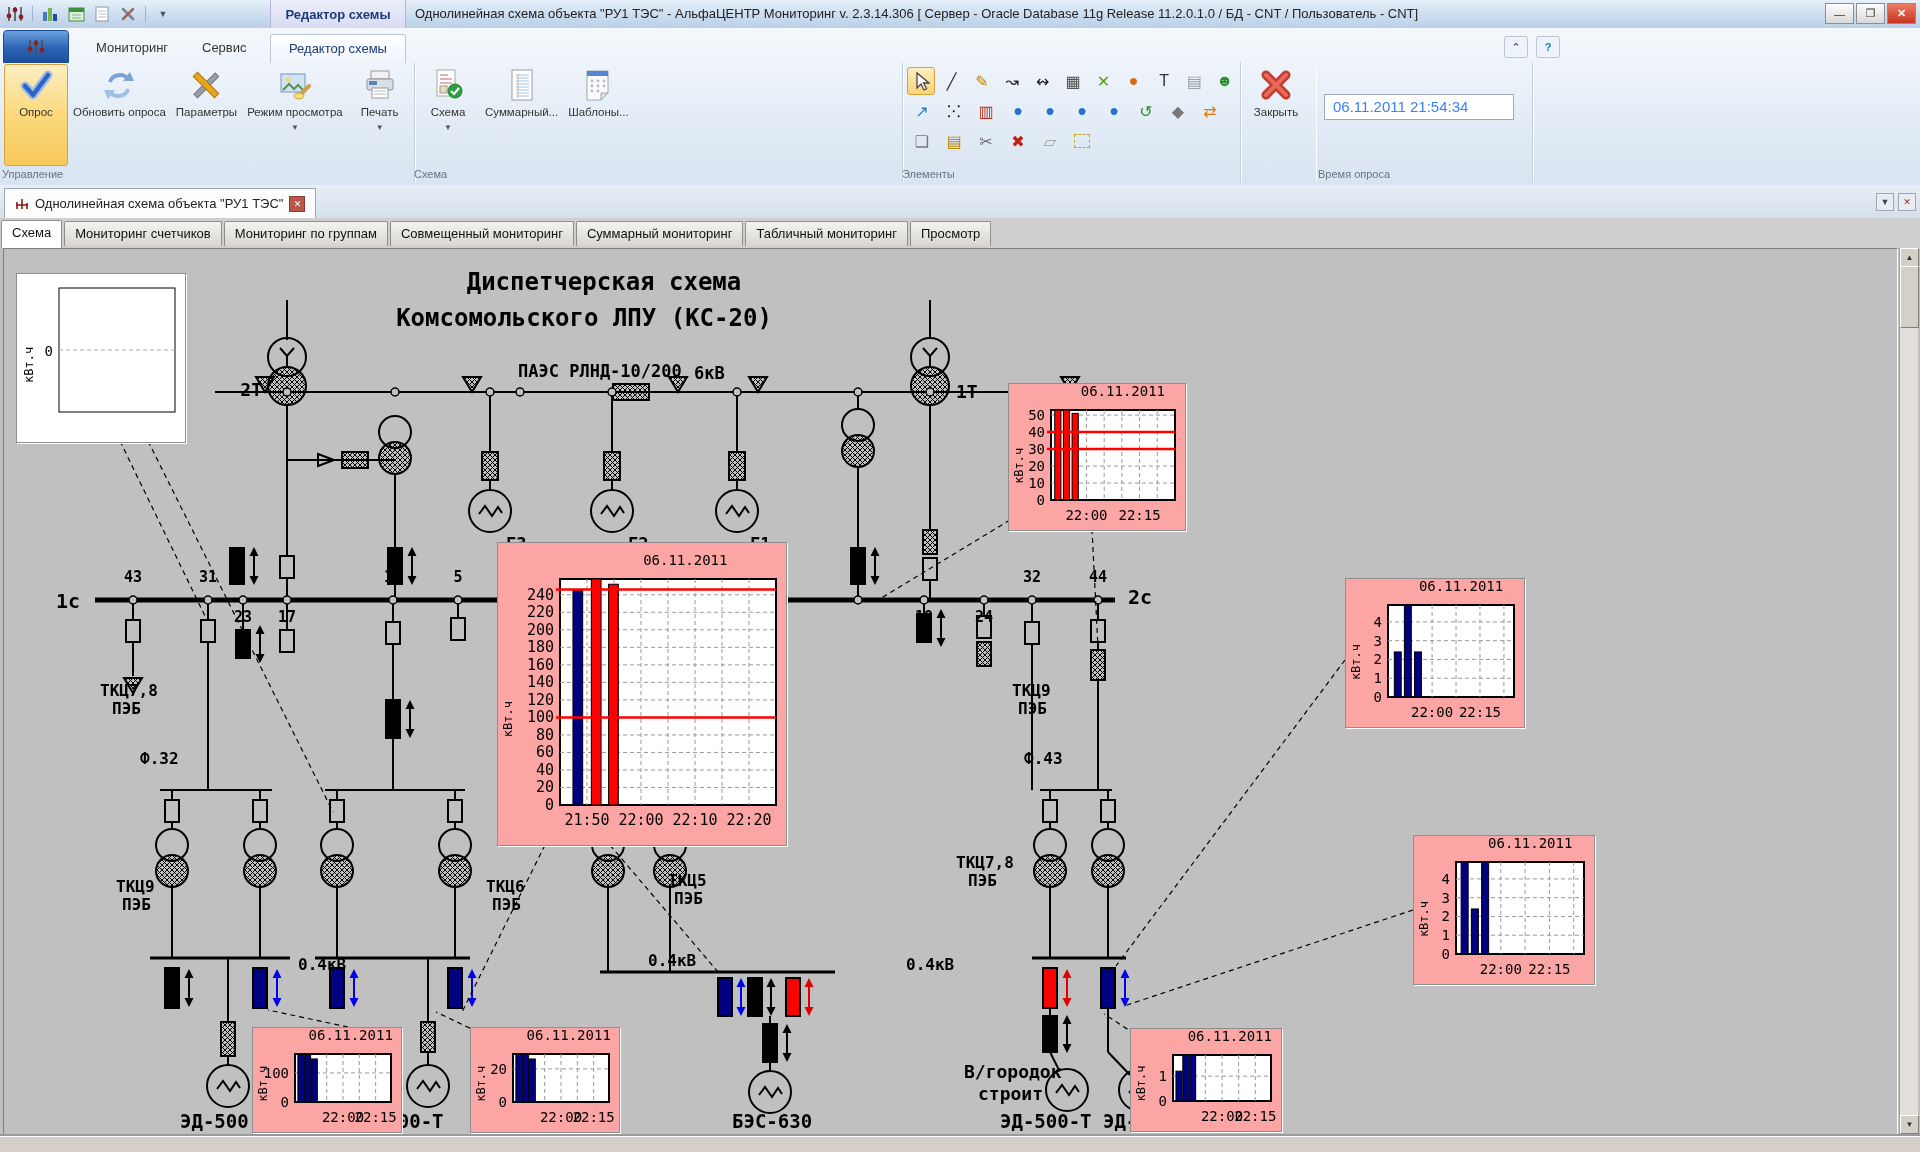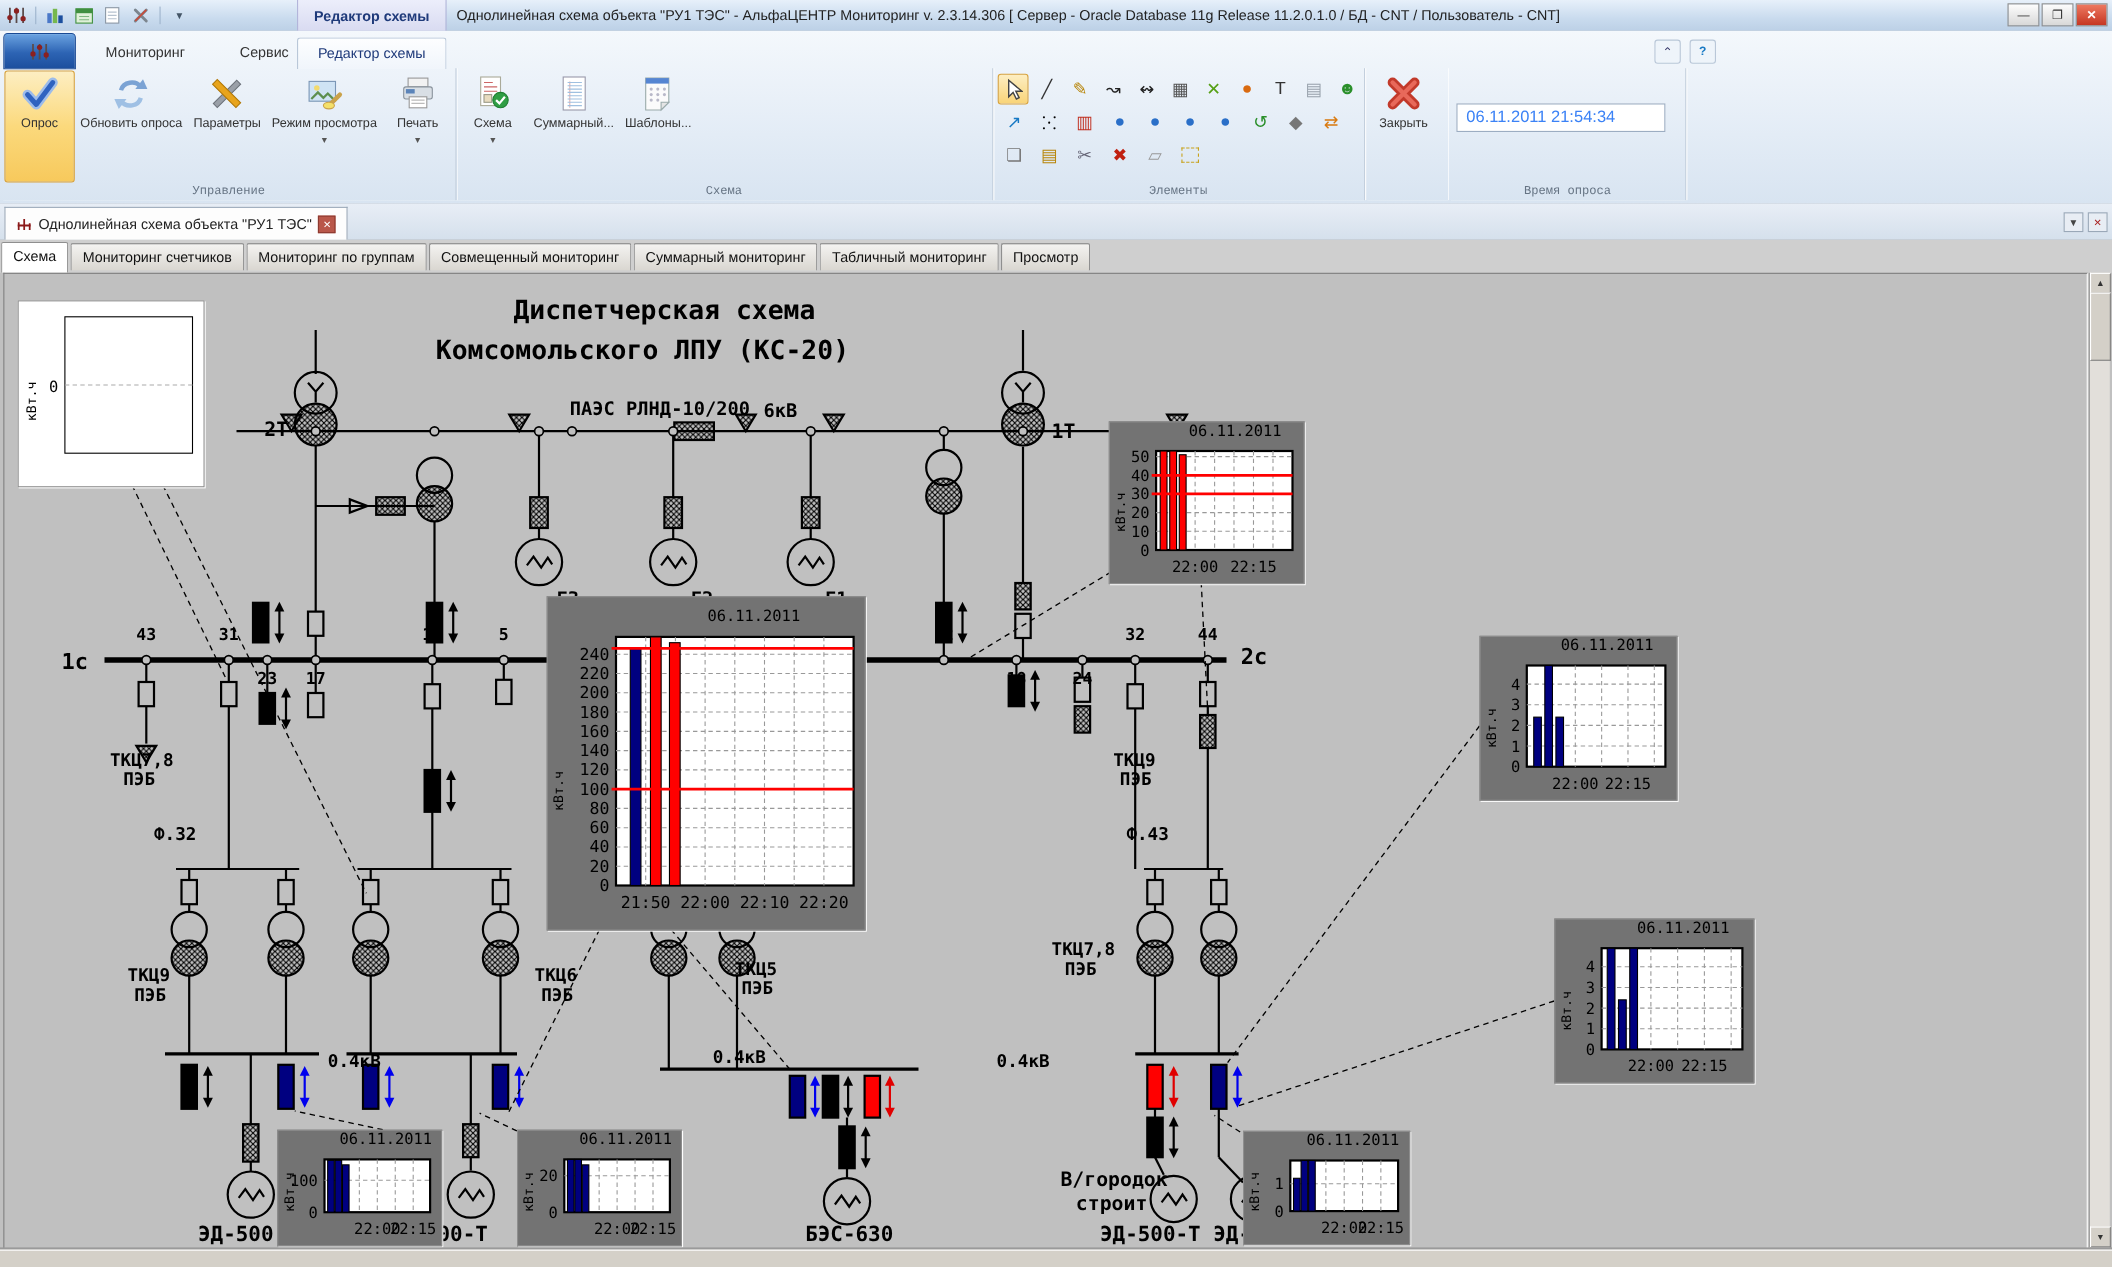--- a/index.html
+++ b/index.html
@@ -26,21 +26,21 @@
   #appbtn{position:absolute;left:3px;top:2px;width:64px;height:31px;border-radius:4px 4px 0 0;
     background:linear-gradient(#6aa2e0,#2d64b4 55%,#1c4f9e);border:1px solid #1a4a94;
     display:flex;align-items:center;justify-content:center;}
   .rtab{position:absolute;top:6px;height:28px;line-height:28px;padding:0 18px;font-size:13px;color:#333;}
   .rtab.active{background:linear-gradient(#fdfeff,#f0f5fb);border:1px solid #b9c7d8;border-bottom:none;
     border-radius:3px 3px 0 0;color:#1f3a7a;}
   #ribbonhelp{position:absolute;right:360px;top:8px;display:flex;gap:8px;}
   .rhbtn{width:22px;height:20px;border:1px solid #b9c7d8;border-radius:3px;background:#eef4fa;
     display:flex;align-items:center;justify-content:center;font-size:11px;color:#336;}
   .rgroup{position:absolute;top:34px;height:120px;border-right:1px solid #c3cfdd;box-shadow:1px 0 0 #fff;}
-  .rgrouplabel{position:absolute;left:0;right:0;bottom:2px;text-align:center;font-size:11px;color:#667484;font-family:Liberation Mono, monospace;}
+  .rgrouplabel{position:absolute;left:0;right:0;bottom:2px;text-align:left;font-size:11px;color:#667484;}
   .rbuttons{display:flex;align-items:flex-start;padding:2px 2px;}
   .rbtn{display:flex;flex-direction:column;align-items:center;justify-content:flex-start;
     min-width:54px;height:94px;padding:3px 4px;border:1px solid transparent;border-radius:3px;
     font-size:11.5px;color:#333;text-align:right;line-height:13px;}
   .rbtn .ric{width:34px;height:34px;margin-bottom:4px;}
   .rbtn.selected{background:linear-gradient(#fdeec2,#fbd97c 50%,#f7c95c);border-color:#d9a23a;}
   .drop{font-size:8px;color:#555;margin-top:2px;}
   #toolgrid{position:absolute;left:906px;top:38px;width:334px;}
   .trow{display:flex;height:30px;align-items:center;}
   .tool{width:28px;height:26px;margin:1px;display:flex;align-items:center;justify-content:center;
@@ -74,21 +74,21 @@
   
   #vscroll{position:absolute;right:2px;top:248px;width:18px;height:886px;background:#e2dfda;border-left:1px solid #a0a0a0;}
   .sbtn{position:absolute;left:0;width:17px;height:17px;background:#d4d0c8;border:1px solid;
     border-color:#fff #808080 #808080 #fff;font-size:8px;display:flex;align-items:center;justify-content:center;color:#333;}
   #sthumb{position:absolute;left:0;top:18px;width:17px;height:60px;background:#d4d0c8;border:1px solid;
     border-color:#fff #808080 #808080 #fff;}
   
   #statusbar{position:absolute;left:0;top:1136px;width:1920px;height:16px;background:#d4d0c8;
     border-top:1px solid #fff;box-shadow:0 -2px 0 #9a9a9a;}
   
-  .chart-panel{position:absolute;background:#737373;border:1px solid #8e8e8e;box-shadow:1px 1px 0 #fff;}
+  .chart-panel{position:absolute;background:#fca5a5;border:1px solid #8e8e8e;box-shadow:1px 1px 0 #fff;}
   .chart-panel svg text{font-family:"DejaVu Sans Mono",monospace;fill:#000;}
 </style>
 </head>
 <body>
 
 <div id="titlebar">
   <div id="qat">
       <div class="qicon">
         <svg width="22" height="18">
           <g stroke="#5a4a4a" stroke-width="1.6">
@@ -154,21 +154,21 @@
           <circle cx="5" cy="11" r="2.4" fill="#8b2020"></circle>
           <circle cx="11" cy="5" r="2.4" fill="#8b2020"></circle>
           <circle cx="17" cy="12" r="2.4" fill="#8b2020"></circle>
         </svg>
       </div>
     <div id="ribbonhelp">
       <div class="rhbtn">⌃</div>
       <div class="rhbtn" style="color:#1779c4;font-weight:bold;">?</div>
     </div>
   <div class="rtab" style="left: 78px;">Мониторинг</div>
-      <div class="rtab" style="left: 200px;">Сервис</div>
+      <div class="rtab" style="left: 184px;">Сервис</div>
       <div class="rtab active" style="left: 270px;">Редактор схемы</div>
     </div>
   <div id="rgroups">
       <div class="rgroup" style="left: 2px; width: 412px;">
         <div class="rbuttons">
           <div class="rbtn selected">
             <div class="ric"><svg width="34" height="34">
                 <path d="M6 18 L14 27 L29 7" stroke="#9dbcea" stroke-width="9" fill="none" stroke-linecap="round" stroke-linejoin="round"></path>
                 <path d="M6 18 L14 27 L29 7" stroke="#2f63c0" stroke-width="4.5" fill="none" stroke-linecap="round" stroke-linejoin="round"></path>
               </svg></div>

